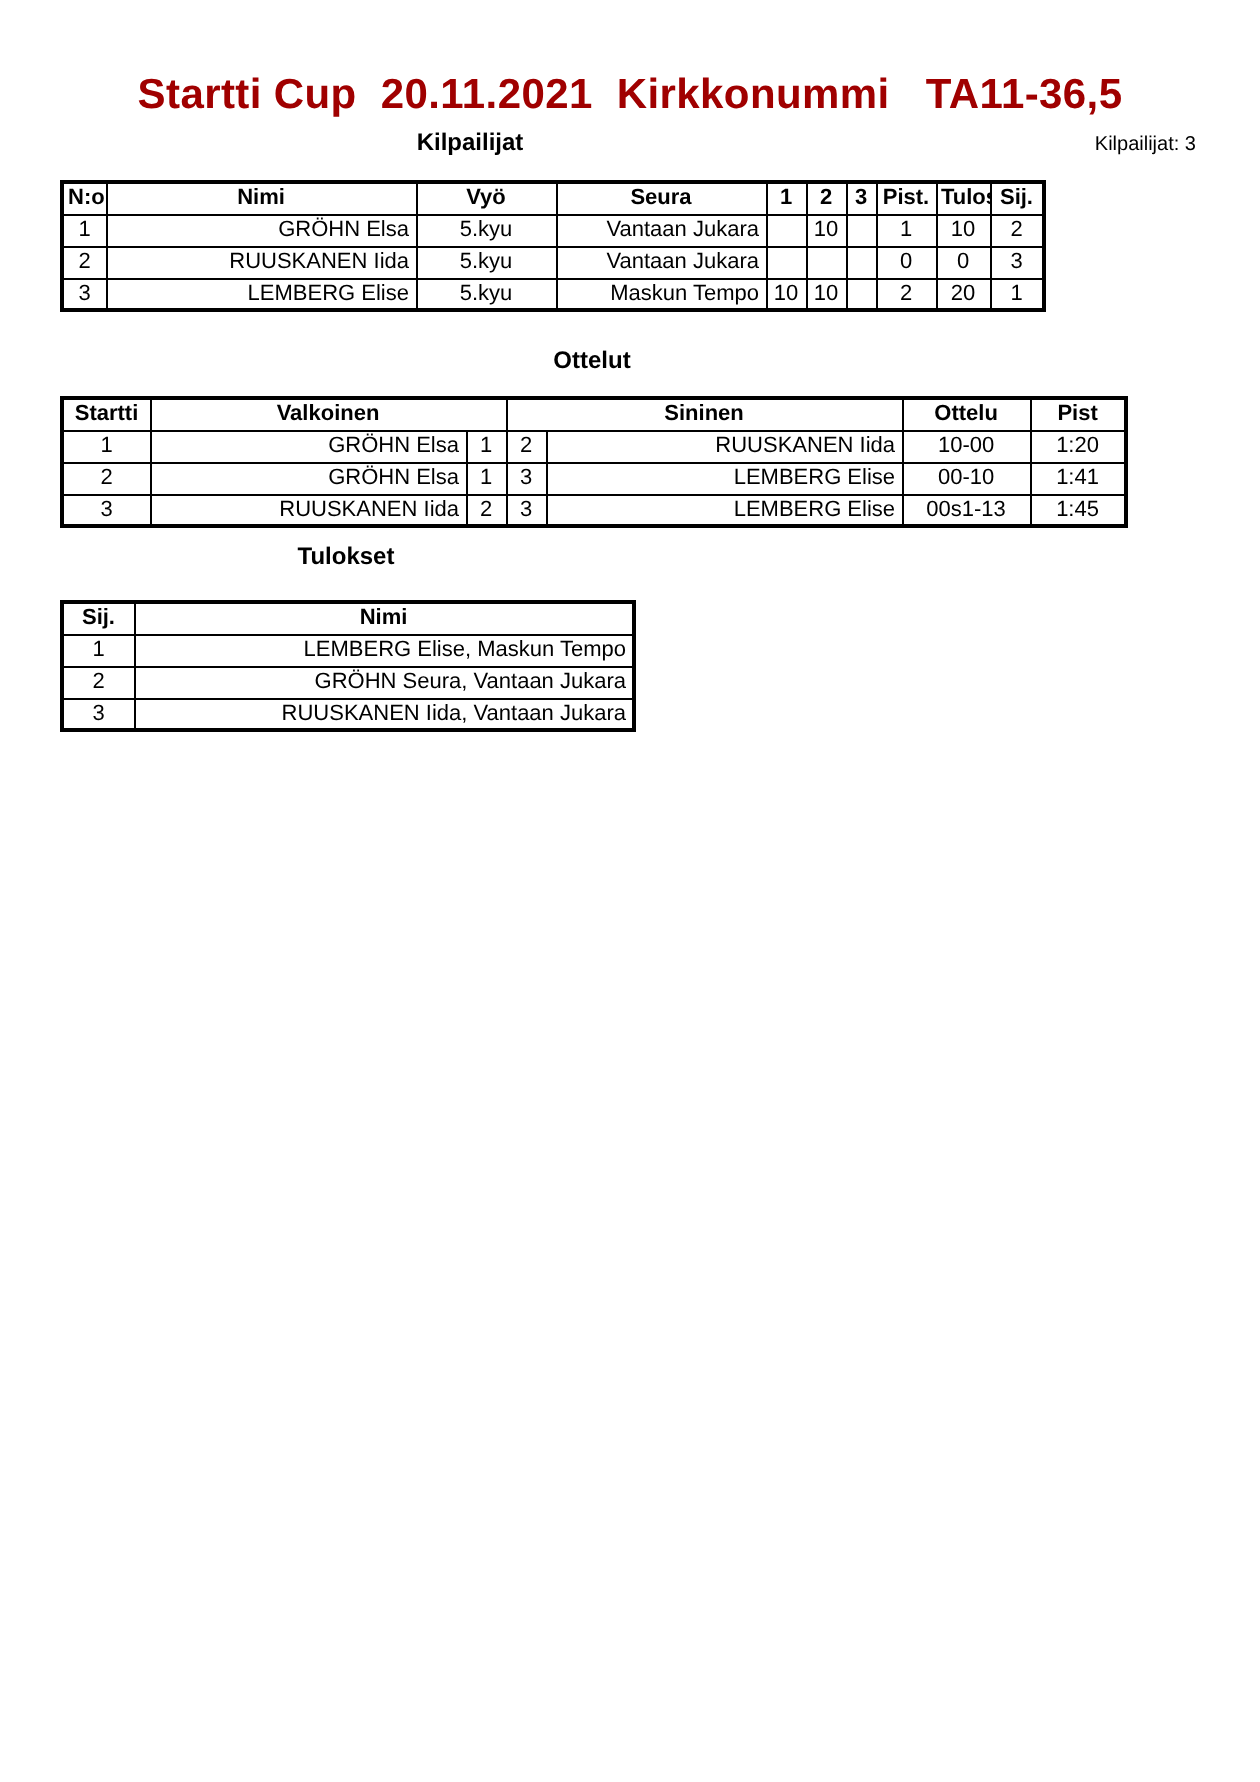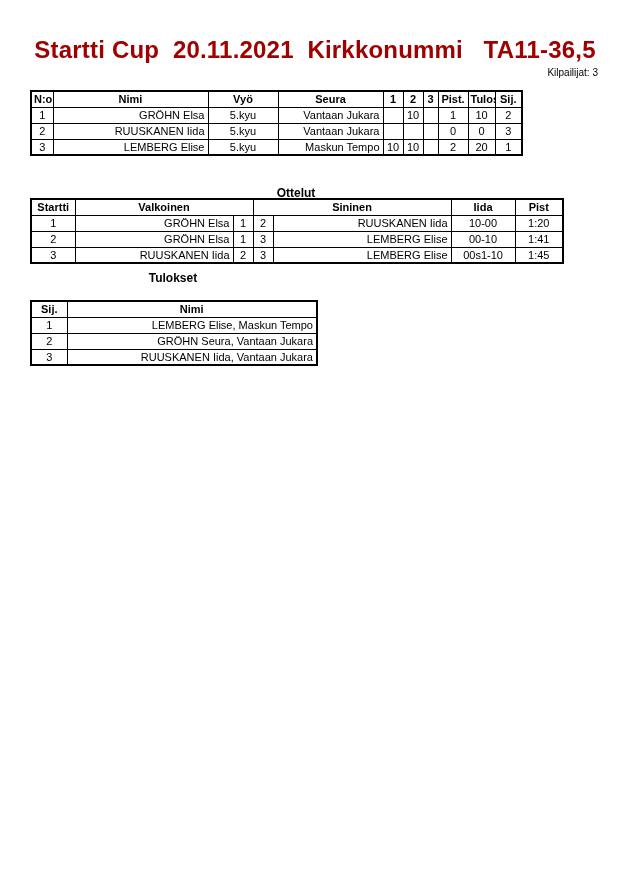--- a/index.html
+++ b/index.html
@@ -7,33 +7,33 @@
   body {
     width: 630px; height: 891px;
     background: #ffffff;
     font-family: "Liberation Sans", "DejaVu Sans", sans-serif;
     color: #000000;
   }
   .page { position: relative; width: 630px; height: 891px; background: #ffffff; overflow: hidden; }
 
   .doc-title {
     position: absolute; top: 36px; left: 0; width: 100%;
-    text-align: center; font-size: 24px; font-weight: bold;
+    text-align: center; font-size: 21px; font-weight: bold;
     white-space: pre; letter-spacing: 0.2px;
   }
   .competitors-count {
     position: absolute; top: 67px; right: 32px;
     font-size: 10px;
   }
 
   .section-title {
     position: absolute; font-size: 12px; font-weight: bold; text-align: center;
   }
   .st-kilpailijat { top: 64px; left: 30px; width: 410px; }
-  .st-ottelut     { top: 186px; left: 30px; width: 532px; }
+  .st-ottelut     { top: 173px; left: 30px; width: 532px; }
   .st-tulokset    { top: 271px; left: 30px; width: 286px; }
 
   table.tbl {
     position: absolute;
     border-collapse: collapse;
     table-layout: fixed;
     font-size: 11px;
     background: #ffffff;
     border: 2px solid #000000;
   }
@@ -54,20 +54,21 @@
   .tbl-tulokset    { top: 300px; left: 30px; width: 286px; }
 </style>
 </head>
 <body>
 
 <div class="page">
 
   <div class="doc-title" style="color: rgb(160, 0, 0);">Startti Cup  20.11.2021  Kirkkonummi   TA11-36,5</div>
   <div class="competitors-count">Kilpailijat: 3</div>
 
+  <div class="section-title st-kilpailijat">Kilpailijat</div>
 
   <table class="tbl tbl-kilpailijat">
     <colgroup>
       <col style="width:22px">
         <col style="width:155px">
         <col style="width:70px">
         <col style="width:105px">
       <col style="width:20px">
         <col style="width:20px">
         <col style="width:15px">
@@ -139,21 +140,21 @@
         <col style="width:20px">
       <col style="width:178px">
         <col style="width:64px">
         <col style="width:48px">
     </colgroup>
     <thead>
       <tr>
         <th>Startti</th>
         <th colspan="2">Valkoinen</th>
         <th colspan="2">Sininen</th>
-        <th>Iida</th>
+        <th>Ottelu</th>
         <th>Pist</th>
       </tr>
     </thead>
     <tbody>
       <tr>
         <td class="c">1</td>
         <td class="l">GRÖHN Elsa</td>
         <td class="c">1</td>
         <td class="c">2</td>
         <td class="l">RUUSKANEN Iida</td>
@@ -168,21 +169,21 @@
         <td class="l">LEMBERG Elise</td>
         <td class="c">00-10</td>
         <td class="c">1:41</td>
       </tr>
       <tr>
         <td class="c">3</td>
         <td class="l">RUUSKANEN Iida</td>
         <td class="c">2</td>
         <td class="c">3</td>
         <td class="l">LEMBERG Elise</td>
-        <td class="c">00s1-10</td>
+        <td class="c">00s1-13</td>
         <td class="c">1:45</td>
       </tr>
     </tbody>
   </table>
 
   <div class="section-title st-tulokset">Tulokset</div>
 
   <table class="tbl tbl-tulokset">
     <colgroup>
       <col style="width:36px">

